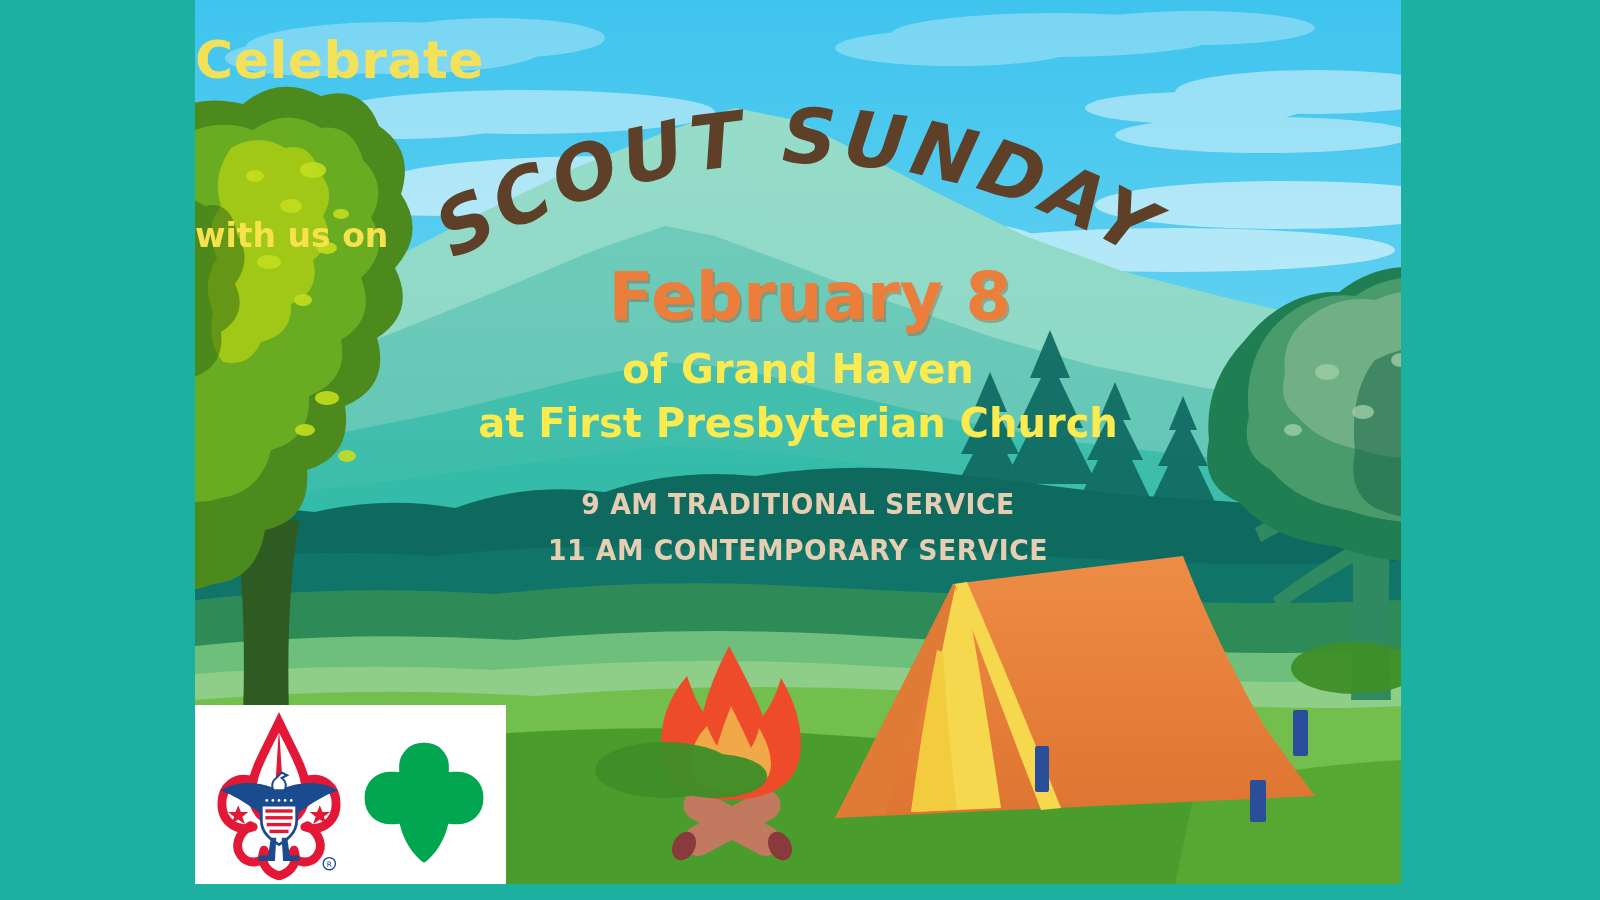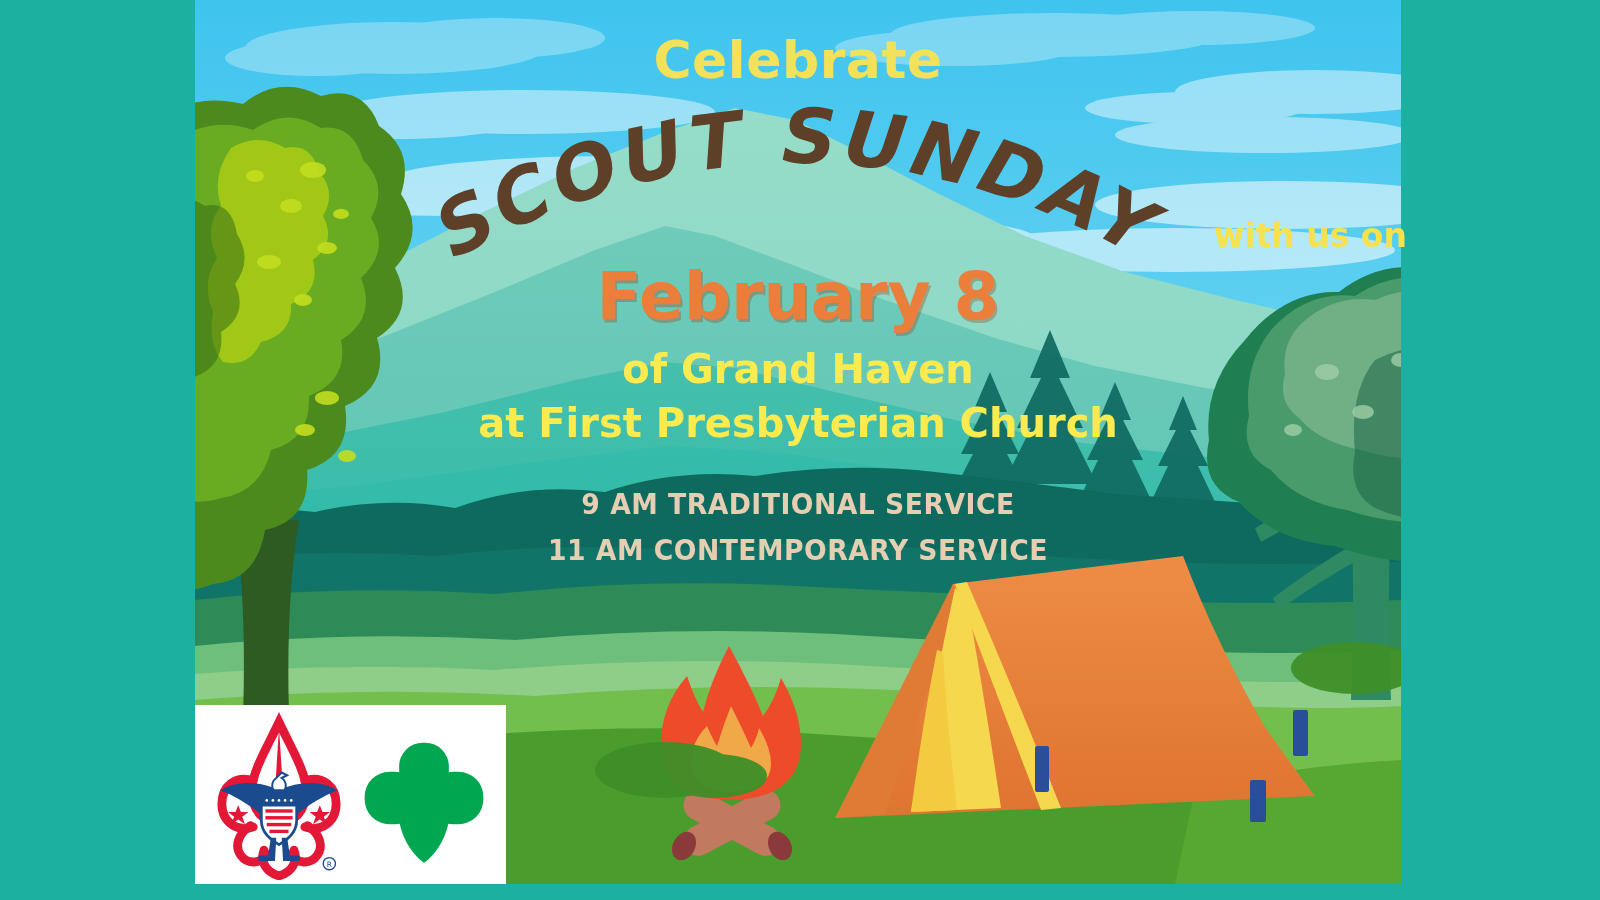--- a/index.html
+++ b/index.html
@@ -28,21 +28,21 @@
 
   
   #text-layer {
     position: absolute; left: 195px; top: 0;
     width: 1206px; height: 884px;
     pointer-events: none;
   }
 
   .celebrate {
     position: absolute; top: 30px; left: 0; width: 100%;
-    text-align: center;
+    text-align: left;
     font-family: "DejaVu Sans", sans-serif;
     font-size: 52px; font-weight: bold;
     color: #F3E15A;
     letter-spacing: 0.5px;
   }
 
   
   .arch-wrap {
     position: absolute; top: 96px; left: 50%;
     transform: translateX(-50%);
@@ -53,28 +53,27 @@
     font-family: "DejaVu Sans", sans-serif;
     font-size: 76px;
     font-weight: bold;
     font-style: italic;
     fill: #5E4028;
     letter-spacing: 5px;
   }
 
   .withuson {
     position: absolute; top: 216px; left: 0; width: 100%;
-    text-align: right;
+    text-align: left;
     font-size: 33px; font-weight: bold;
     color: #F7E24E;
-    margin-left: 6px;
   }
 
   .date {
-    position: absolute; top: 258px; left: 0; width: 100%;
+    position: absolute; top: 258px; left: 12px; width: 100%;
     text-align: center;
     font-size: 66px; font-weight: bold;
     color: #EC7E3C;
     text-shadow: 2px 3px 0 rgba(150,70,25,0.35);
   }
 
   .venue {
     position: absolute; top: 342px; left: 0; width: 100%;
     text-align: center;
     font-size: 40px; font-weight: bold;

